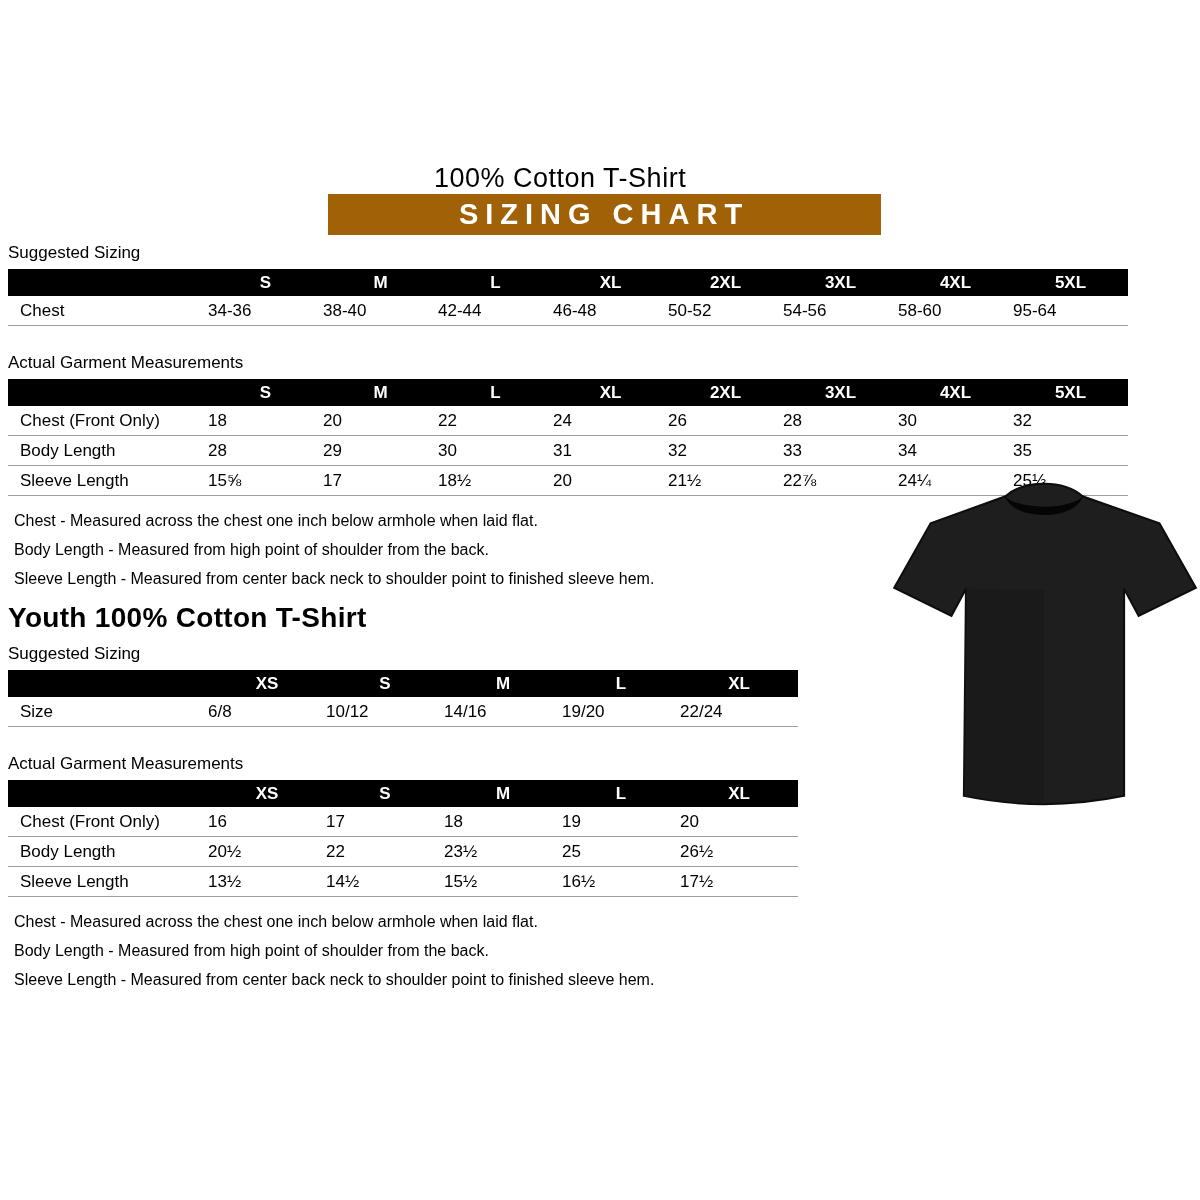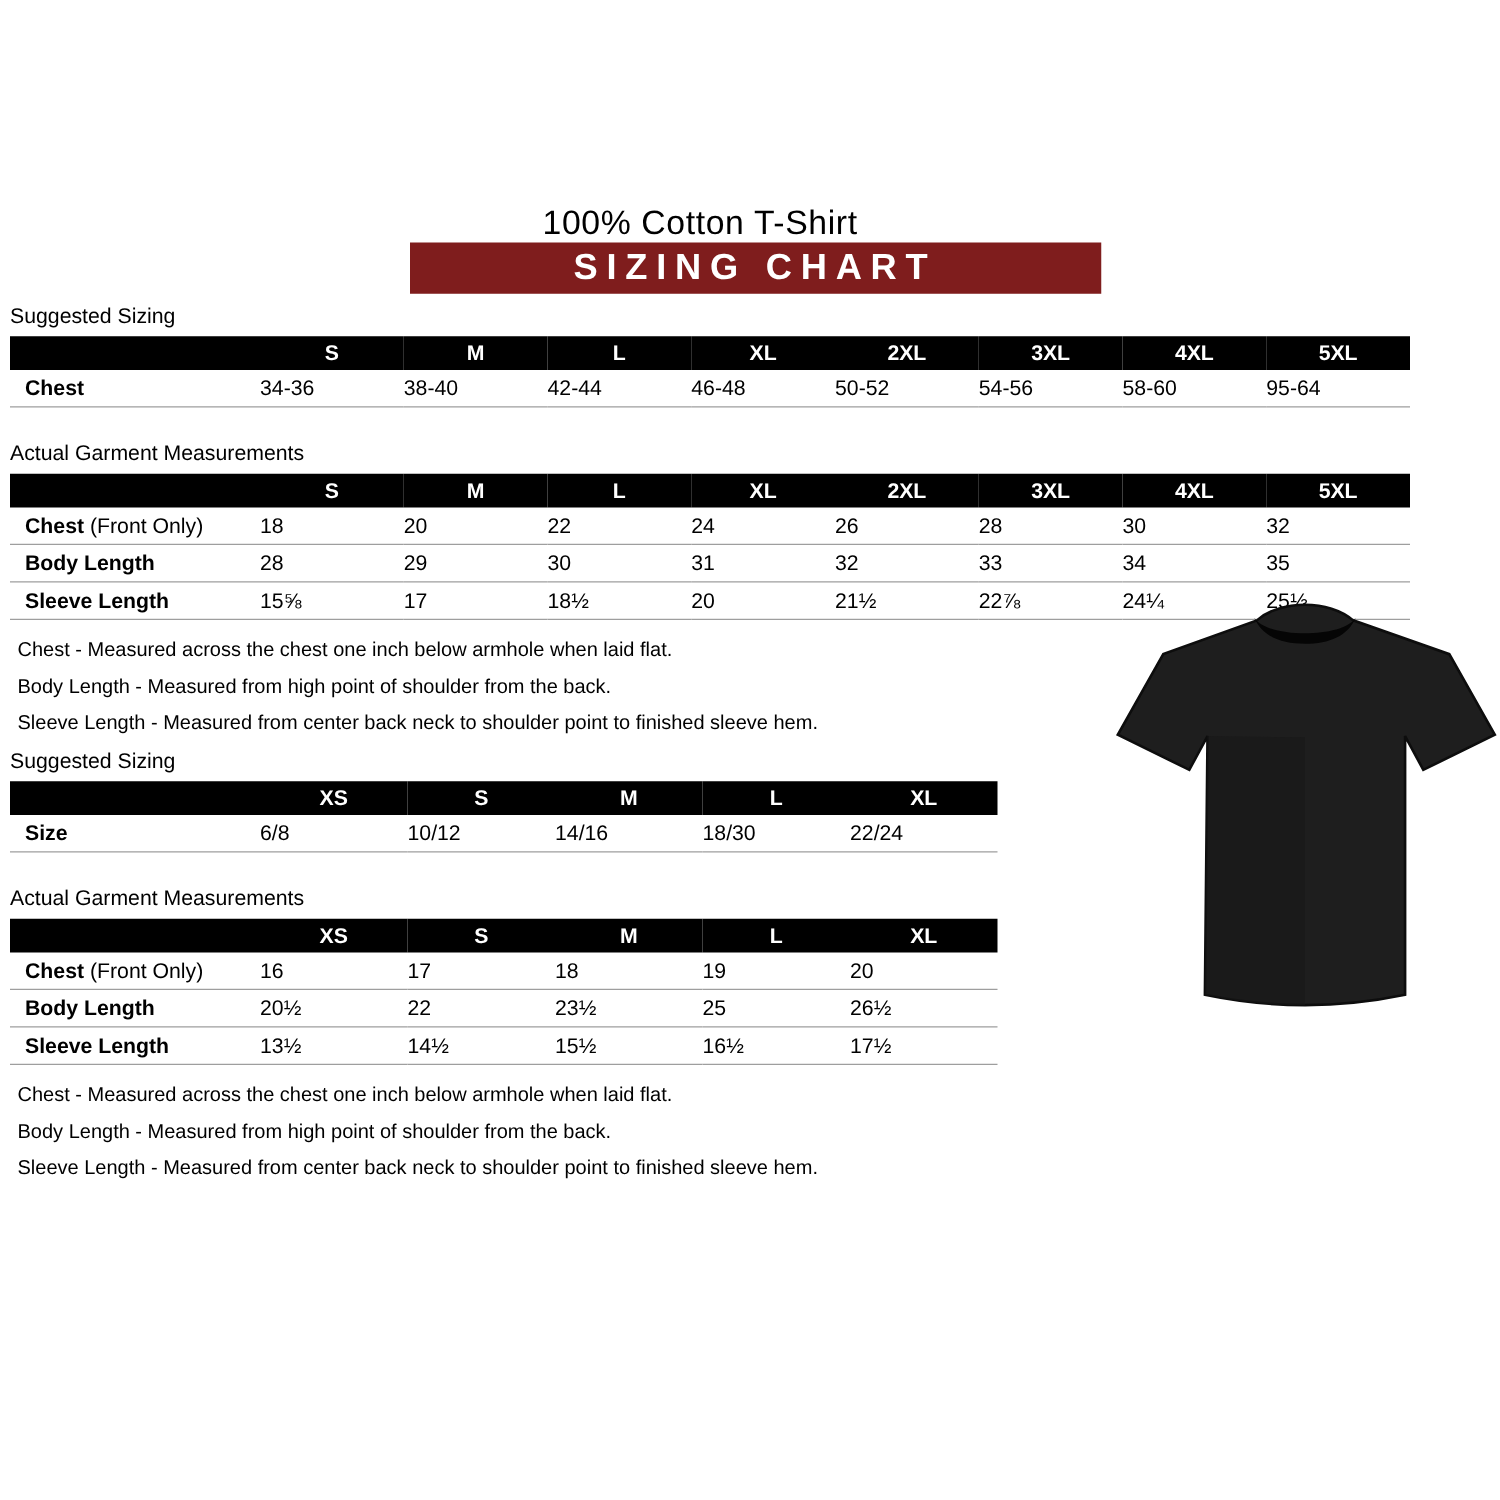--- a/index.html
+++ b/index.html
@@ -5,41 +5,41 @@
   html,body{margin:0;padding:0;background:#ffffff;}
   body{
     width:1200px;height:1200px;position:relative;overflow:hidden;
     font-family:"Liberation Sans", sans-serif;color:#000;
   }
   .page{position:relative;width:1200px;height:1200px;padding:163px 0 0 8px;box-sizing:border-box;}
 
   .header-row{display:flex;align-items:center;margin-bottom:8px;flex-direction:column;}
   h1{font-size:27px;font-weight:400;margin:0;width:340px;letter-spacing:0.5px;}
   .banner{
-    width:553px;height:41px;line-height:41px;background:#7f1d1d;color:#fff;
+    width:553px;height:41px;line-height:41px;background:#a16207;color:#fff;
     text-align:center;font-size:29px;font-weight:700;letter-spacing:7px;
   }
 
   .section-label{font-size:17px;margin:6px 0 6px 0;}
   .gap-top{margin-top:27px;}
 
   table.size-table{border-collapse:collapse;table-layout:fixed;}
   table.w-adult{width:1120px;}
   table.w-youth{width:790px;}
   table.size-table thead th{
     background:#000;color:#fff;font-weight:700;font-size:17px;
     height:27px;padding:0;text-align:center;
   }
   table.size-table th.corner{width:200px;}
   table.size-table tbody td{
     font-size:17px;height:29px;padding:0;
     border-bottom:1.5px solid #9e9e9e;
   }
   table.size-table td.rowlabel{text-align:left;padding-left:12px;}
-  .bold{font-weight:700;}
+  .bold{font-weight:400;}
 
   .notes{margin:16px 0 0 6px;}
   .notes p{margin:0 0 11px 0;font-size:16px;}
 
   h2{font-size:28px;font-weight:700;margin:14px 0 10px 0;letter-spacing:0.3px;}
 
   .tshirt{position:absolute;left:888px;top:470px;width:312px;height:350px;}
 </style>
 </head>
 <body>
@@ -134,40 +134,41 @@
         </tr>
       </tbody>
     </table>
 
   <div class="notes">
     <p>Chest - Measured across the chest one inch below armhole when laid flat.</p>
     <p>Body Length - Measured from high point of shoulder from the back.</p>
     <p>Sleeve Length - Measured from center back neck to shoulder point to finished sleeve hem.</p>
   </div>
 
+  <h2>Youth 100% Cotton T-Shirt</h2>
 
   <div class="section-label">Suggested Sizing</div>
   <table class="size-table w-youth">
       <thead>
         <tr>
           <th class="corner"></th>
           <th>XS</th>
           <th>S</th>
           <th>M</th>
           <th>L</th>
           <th>XL</th>
         </tr>
       </thead>
       <tbody>
         <tr>
           <td class="rowlabel"><span class="bold">Size</span></td>
           <td>6/8</td>
           <td>10/12</td>
           <td>14/16</td>
-          <td>18/30</td>
+          <td>19/20</td>
           <td>22/24</td>
         </tr>
       </tbody>
     </table>
 
   <div class="section-label gap-top">Actual Garment Measurements</div>
   <table class="size-table w-youth">
       <thead>
         <tr>
           <th class="corner"></th>

